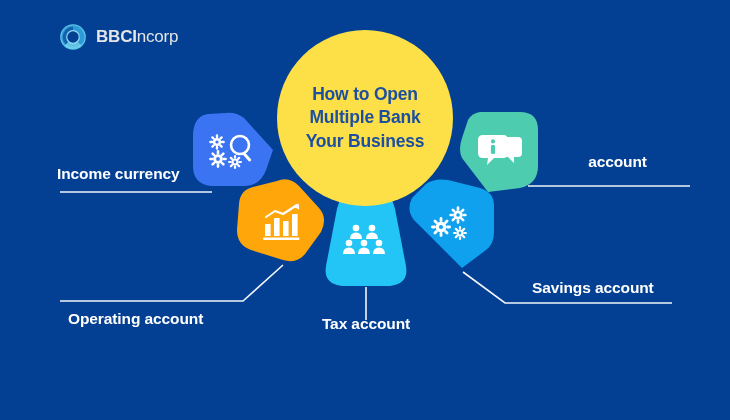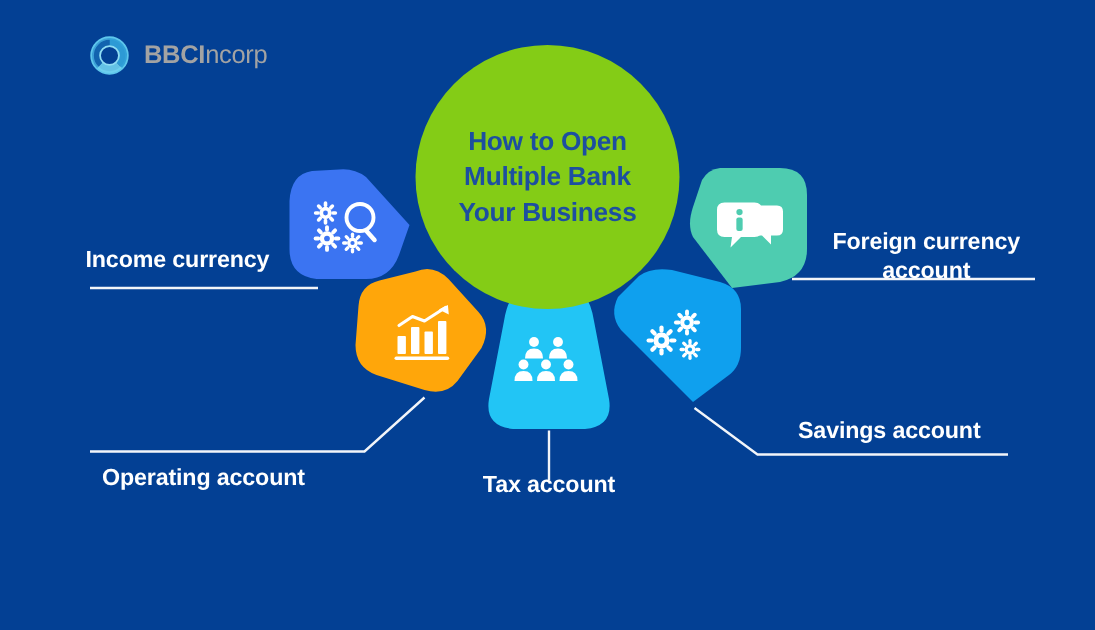--- a/index.html
+++ b/index.html
@@ -8,28 +8,28 @@
     background:#034094;
     font-family:"Liberation Sans", sans-serif;
     overflow:hidden;
     position:relative;
   }
   #stage { position:absolute; inset:0; width:730px; height:420px; }
 
   
   .logo { position:absolute; left:58px; top:22px; display:flex; align-items:center; gap:8px; }
   .logo-mark { width:30px; height:30px; display:block; }
-  .logo-text { font-size:17px; letter-spacing:-0.2px; color:#a3a3a3; white-space:nowrap; }
+  .logo-text { font-size:17px; letter-spacing:-0.2px; color:#e5e5e5; white-space:nowrap; }
   .logo-text .b { font-weight:bold; }
   .logo-text .n { font-weight:normal; }
 
   
   .center-circle {
     position:absolute; left:277px; top:30px; width:176px; height:176px;
-    background:#84cc16; border-radius:50%;
+    background:#fde047; border-radius:50%;
     display:flex; align-items:center; justify-content:center;
     z-index:6;
   }
   .center-title {
     color:#1d4fa0; font-weight:bold; font-size:17.5px; line-height:1.33;
     text-align:center; width:160px; letter-spacing:-0.2px;
   }
 
   
   .lines { position:absolute; inset:0; z-index:2; }
@@ -288,21 +288,20 @@
     <div class="center-title">
       <div>How to Open</div>
       <div>Multiple Bank</div>
       <div>Your Business</div>
     </div>
   </div>
 
   <div class="label lbl-income">Income currency</div>
 
   <div class="label lbl-foreign">
-    <div>Foreign currency</div>
     <div>account</div>
   </div>
 
   <div class="label lbl-operating">Operating account</div>
   <div class="label lbl-savings">Savings account</div>
   <div class="label lbl-tax">Tax account</div>
 
 </div>
 
 </body></html>

